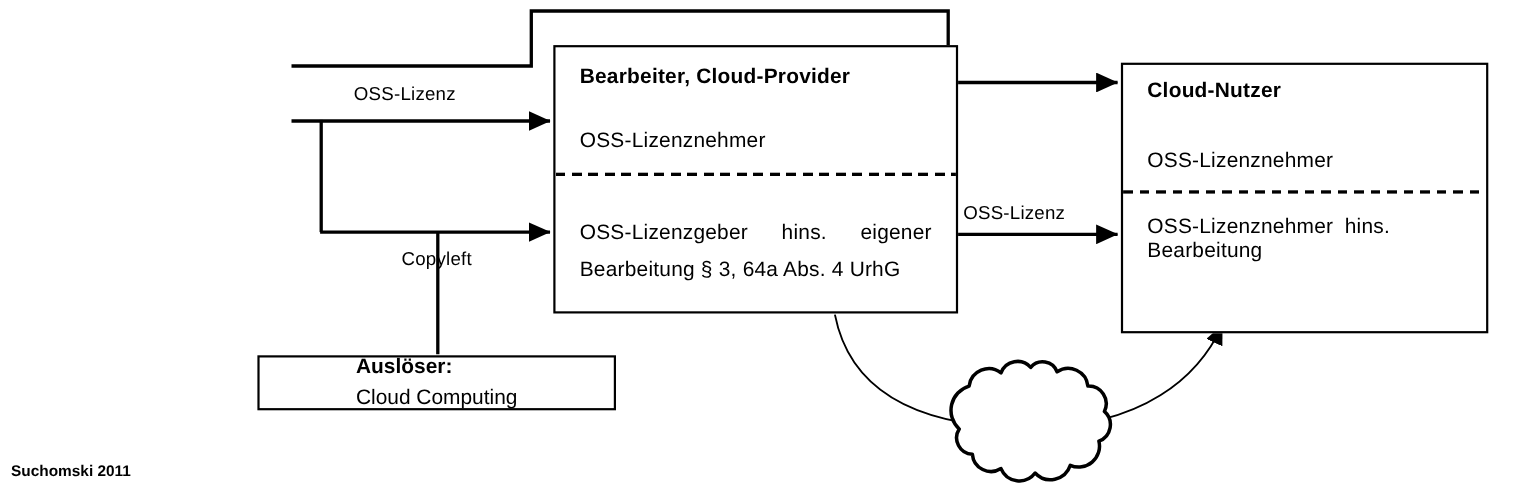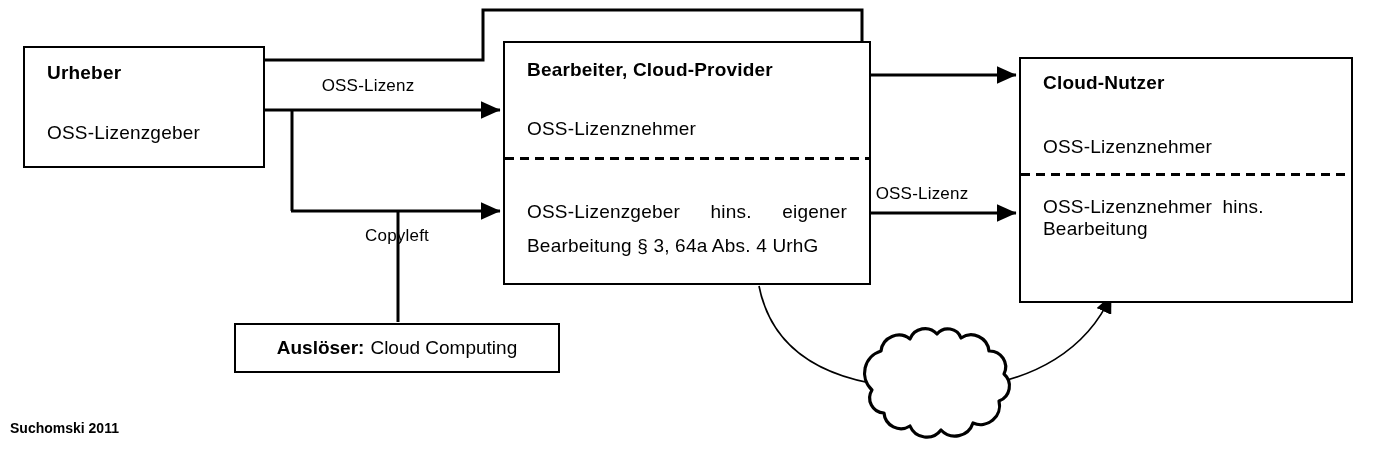--- a/index.html
+++ b/index.html
@@ -61,21 +61,21 @@
     text-align: justify;
   }
   #cloudnutzer-title   { top: 13px; }
   #cloudnutzer-role-top{ top: 77px; white-space: nowrap; }
   #cloudnutzer-divider { top: 114px; }
   #cloudnutzer-role-bottom {
     top: 137px; right: 22px;
     line-height: 22px;
     word-spacing: 5px;
   }
-  .ausloeser-line { font-size: 19px; display: flex; gap: 6px; }
+  .ausloeser-line { font-size: 19px; display: flex; gap: 6px; flex-direction: column; }
   .ausloeser-line .bold { font-weight: bold; }
   .edge-label {
     position: absolute;
     width: 200px;
     text-align: center;
     font-size: 17px;
     letter-spacing: 0.2px;
     z-index: 2;
     white-space: nowrap;
   }
@@ -127,24 +127,20 @@
              A 18 18 0 0 1 989,351
              A 16 16 0 0 1 1004,374
              A 16 16 0 0 1 999,401
              A 19 19 0 0 1 973,423
              A 19 19 0 0 1 941,430
              A 18 18 0 0 1 910,426
              A 17 17 0 0 1 884,413
              A 15 15 0 0 1 872,390 Z" fill="#ffffff" stroke="#000" stroke-width="3.2" stroke-linejoin="round" stroke-linecap="round"></path>
   </svg>
 
-  <div class="box" id="urheber-box">
-    <div class="box-title" id="urheber-title">Urheber</div>
-    <div class="box-text" id="urheber-role">OSS-Lizenzgeber</div>
-  </div>
 
   <div class="box" id="bearbeiter-box">
     <div class="box-title" id="bearbeiter-title">Bearbeiter, Cloud-Provider</div>
     <div class="box-text" id="bearbeiter-role-top">OSS-Lizenznehmer</div>
     <div class="dashed-divider" id="bearbeiter-divider"></div>
     <div class="box-text" id="bearbeiter-role-bottom">OSS-Lizenzgeber hins. eigener Bearbeitung § 3, 64a Abs. 4 UrhG</div>
   </div>
 
   <div class="box" id="cloudnutzer-box">
     <div class="box-title" id="cloudnutzer-title">Cloud-Nutzer</div>

